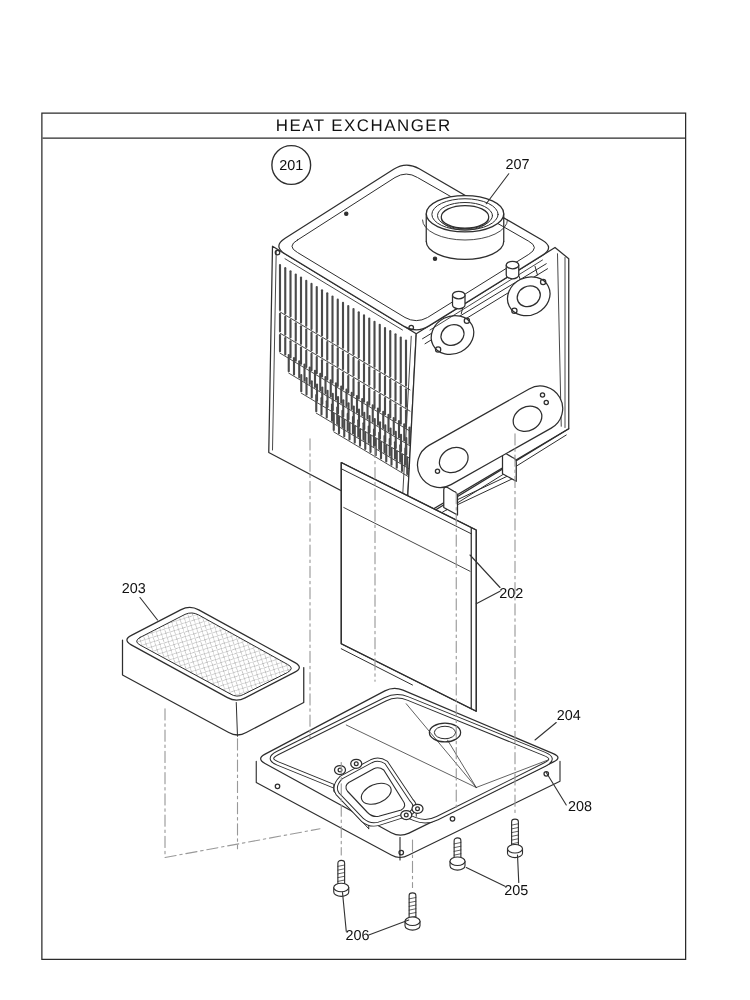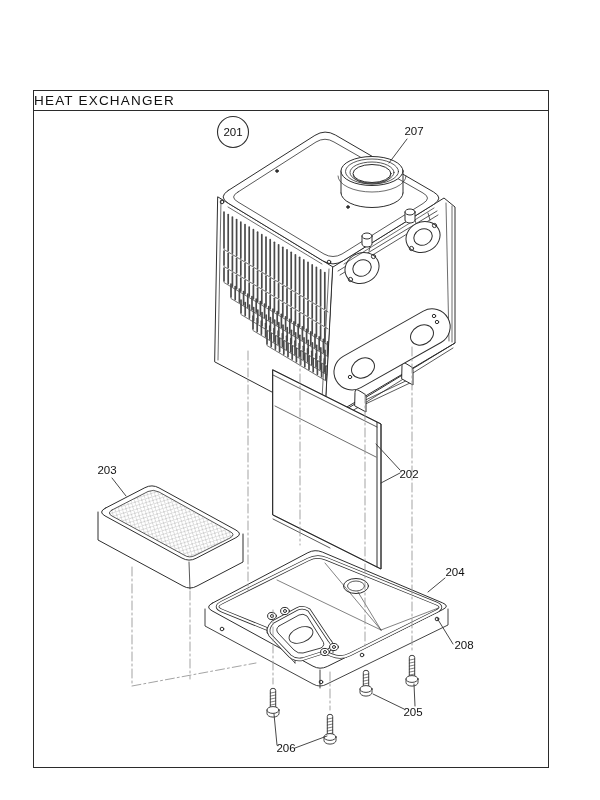--- a/index.html
+++ b/index.html
@@ -2,21 +2,21 @@
 <html><head>
 <meta charset="utf-8">
 <style>
   html,body{margin:0;padding:0;background:#fff;}
   .page{position:relative;width:600px;height:800px;background:#ffffff;overflow:hidden;
         font-family:"Liberation Sans", sans-serif;}
   .frame{position:absolute;left:33px;top:90px;width:516px;height:678px;
          border:1.6px solid #2b2b2b;box-sizing:border-box;}
   .titlebar{position:absolute;left:0;top:0;width:100%;height:20px;
             border-bottom:1.7px solid #2b2b2b;box-sizing:border-box;
-            display:flex;align-items:center;justify-content:flex-start;}
+            display:flex;align-items:center;justify-content:center;}
   .titlebar span{font-size:13.5px;font-weight:500;letter-spacing:1.2px;color:#111;}
   svg{position:absolute;left:0;top:0;}
   text{font-family:"Liberation Sans", sans-serif;font-size:11.5px;fill:#111;}
 </style>
 </head>
 <body>
 
 <div class="page">
   <div class="frame">
     <div class="titlebar">

